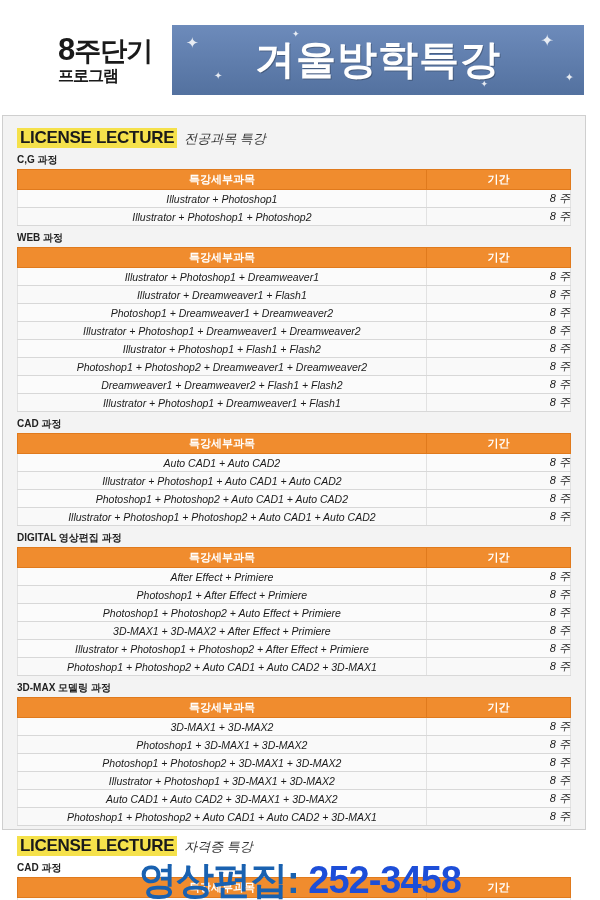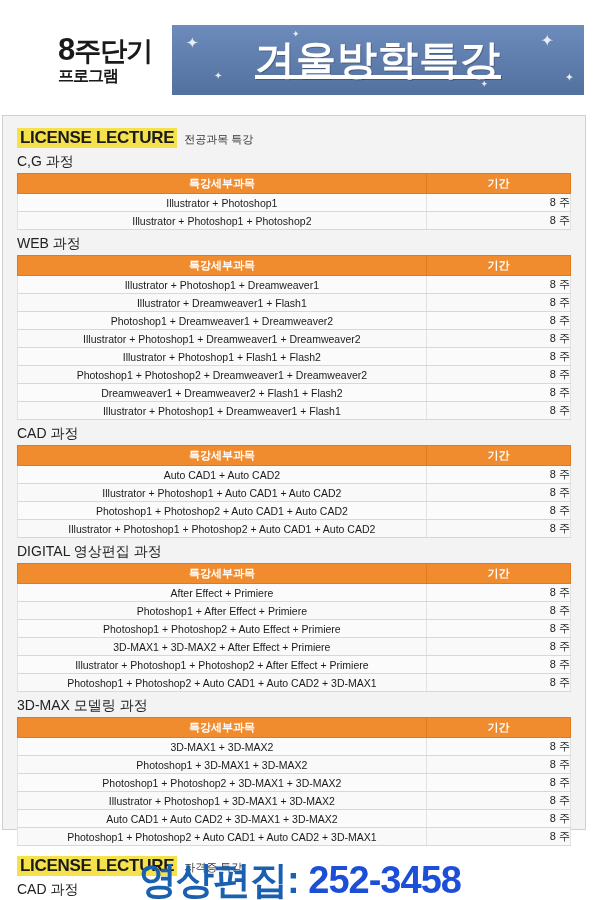--- a/index.html
+++ b/index.html
@@ -74,21 +74,20 @@
     overflow: hidden;
   }
   .banner-right .title {
     color: #ffffff;
     font-size: 40px;
     font-weight: bold;
     letter-spacing: 1px;
     text-shadow: 1px 1px 0 rgba(0,0,0,0.25);
     white-space: nowrap;
     z-index: 2;
-    text-decoration: underline;
   }
   .sparkle {
     position: absolute;
     color: #ffffff;
     opacity: 0.85;
     z-index: 1;
     font-size: 12px;
     line-height: 1;
   }
   .sp1 { left: 14px; top: 10px; font-size: 15px;}
@@ -115,29 +114,30 @@
   }
   .sec-title .main {
     font-size: 17px;
     font-weight: bold;
     color: #1a1a1a;
     background: #f5e14b;
     padding: 0 3px;
     letter-spacing: -0.3px;
   }
   .sec-title .sub {
-    font-size: 11px;
+    font-size: 13px;
     color: #333333;
     margin-left: 7px;
+    font-style: italic;
   }
   .course-label {
-    font-size: 14px;
+    font-size: 10px;
     color: #222222;
     margin: 5px 0 2px 0;
-    font-weight: normal;
+    font-weight: bold;
   }
   table.course {
     width: 100%;
     border-collapse: collapse;
     table-layout: fixed;
   }
   table.course th {
     background: #f08c2e;
     color: #ffffff;
     font-size: 11px;
@@ -151,20 +151,21 @@
   table.course td {
     font-size: 10.5px;
     color: #1a1a1a;
     padding: 1px 0;
     border-bottom: 1px solid #d8d8d8;
     border-left: 1px solid #e2e2e2;
     border-right: 1px solid #e2e2e2;
     text-align: center;
     background: #f9f9f9;
     white-space: nowrap;
+    font-style: italic;
   }
   table.course tr:nth-child(odd) td { background: #fbfbfb; }
   table.course td.dur {
     text-align: right;
     font-size: 11px;
   }
   .sec2 { margin-top: 10px; }
 
   
   .footer {

